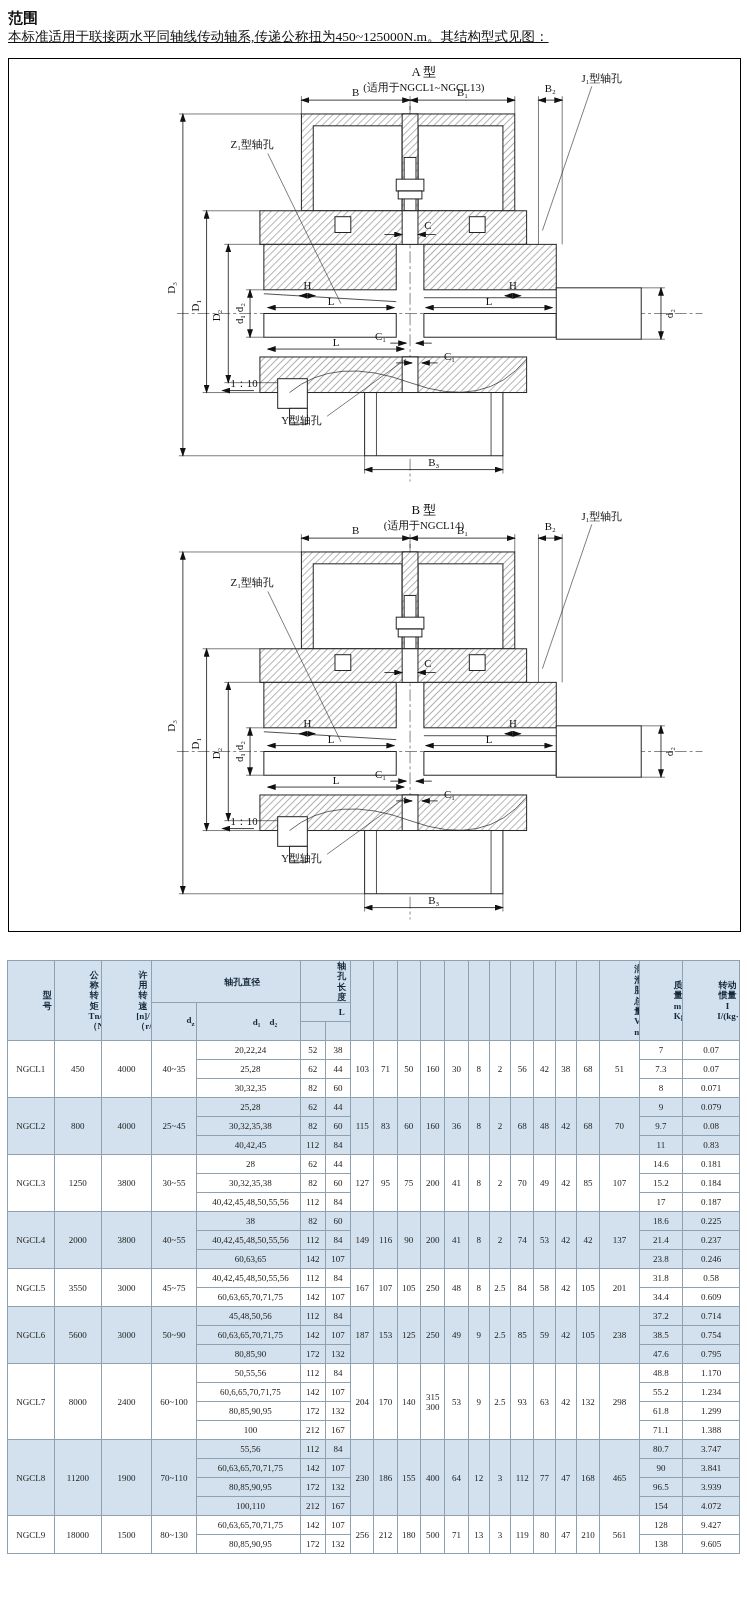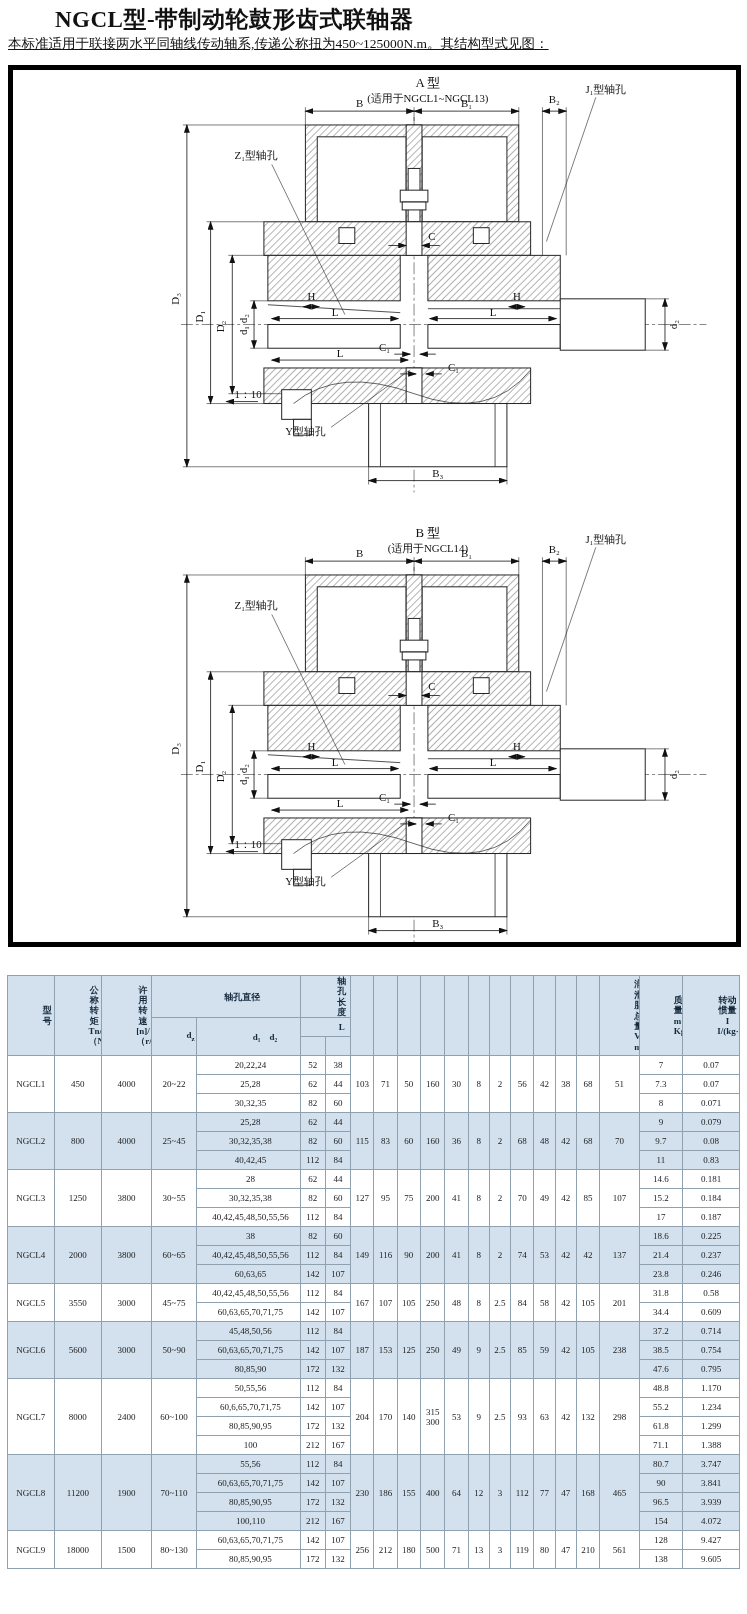--- a/index.html
+++ b/index.html
@@ -1,23 +1,23 @@
 <!DOCTYPE html>
 <html><head>
 <meta charset="utf-8">
 <style>
   html,body{margin:0;padding:0;background:#fff;}
   .page{position:relative;width:747px;height:1614px;background:#fff;overflow:hidden;
         font-family:"Liberation Serif",serif;color:#111;}
   .title{margin:4px 0 0 55px;font-weight:bold;font-size:23px;line-height:31px;letter-spacing:.5px;}
   .scope-h{margin:9px 0 0 8px;font-weight:bold;font-size:15px;}
   .scope-p{margin:0 8px 0 8px;font-size:13.5px;text-decoration:underline;}
-  .fig-box{margin:12px 6px 0 8px;border:5px solid #000000;height:872px;position:relative;background:#fff;}
+  .fig-box{margin:12px 6px 0 8px;border:1px solid #000000;height:872px;position:relative;background:#fff;}
   .diagram{height:434px;text-align:center;}
-  .diagram + .diagram{margin-top:16px;}
+  .diagram + .diagram{margin-top:4px;}
   svg text{font-family:"Liberation Serif",serif;font-size:11px;fill:#111;}
   .dtitle{font-size:13px;}
   .dsub{font-size:11px;}
   .ol{stroke:#222;stroke-width:1;}
   .ol2{stroke:#222;stroke-width:.8;fill:none;}
   .cl{stroke:#333;stroke-width:.6;stroke-dasharray:12 3 3 3;fill:none;}
   .ext{stroke:#222;stroke-width:.6;fill:none;}
   .dim{stroke:#111;stroke-width:.8;fill:none;}
   .brk{stroke:#222;stroke-width:.7;fill:none;}
   table.spec{margin:28px 6px 0 7px;width:733px;border-collapse:collapse;table-layout:fixed;
@@ -27,22 +27,22 @@
   table.spec th{background:#d2e1ed;font-weight:bold;color:#15293c;padding-left:34px;}
   table.spec td.bores{text-align:center;padding-left:5px;}
   table.spec tr.blue td{background:#d2e1ed;}
   table.spec sub{font-size:7px;}
 </style>
 </head>
 <body>
 
 <div class="page">
   <div class="title">
-    <div>NGCL型-带制动轮鼓形齿式联轴器</div>
   </div>
+  <div class="scope-h">范围</div>
   <div class="scope-p">本标准适用于联接两水平同轴线传动轴系,传递公称扭为450~125000N.m。其结构型式见图：</div>
 
   <div class="fig-box">
     <div class="diagram" id="diagA"><svg viewBox="0 0 740 432" width="731" height="430">
   <defs>
     <marker id="ar0" markerWidth="9" markerHeight="6" refX="8" refY="3" orient="auto-start-reverse" markerUnits="userSpaceOnUse">
               <path d="M0,0L9,3L0,6z" fill="#111"></path>
             </marker>
     <pattern id="h0" width="5" height="5" patternTransform="rotate(45)" patternUnits="userSpaceOnUse">
               <rect width="5" height="5" fill="#fff"></rect>
@@ -315,21 +315,21 @@
         <tr>
           <th>Y</th>
           <th>J₁Z₁</th>
         </tr>
       </thead>
       <tbody>
         <tr>
           <td rowspan="3">NGCL1</td>
           <td rowspan="3">450</td>
           <td rowspan="3">4000</td>
-          <td rowspan="3">20~22</td>
+          <td rowspan="3">40~35</td>
           <td class="bores">20,22,24</td>
           <td>52</td>
           <td>38</td>
           <td rowspan="3">103</td>
           <td rowspan="3">71</td>
           <td rowspan="3">50</td>
           <td rowspan="3">160</td>
           <td rowspan="3">30</td>
           <td rowspan="3">8</td>
           <td rowspan="3">2</td>
@@ -426,21 +426,21 @@
           <td class="bores">40,42,45,48,50,55,56</td>
           <td>112</td>
           <td>84</td>
           <td>17</td>
           <td>0.187</td>
         </tr>
         <tr class="blue">
           <td rowspan="3">NGCL4</td>
           <td rowspan="3">2000</td>
           <td rowspan="3">3800</td>
-          <td rowspan="3">60~65</td>
+          <td rowspan="3">40~55</td>
           <td class="bores">38</td>
           <td>82</td>
           <td>60</td>
           <td rowspan="3">149</td>
           <td rowspan="3">116</td>
           <td rowspan="3">90</td>
           <td rowspan="3">200</td>
           <td rowspan="3">41</td>
           <td rowspan="3">8</td>
           <td rowspan="3">2</td>

